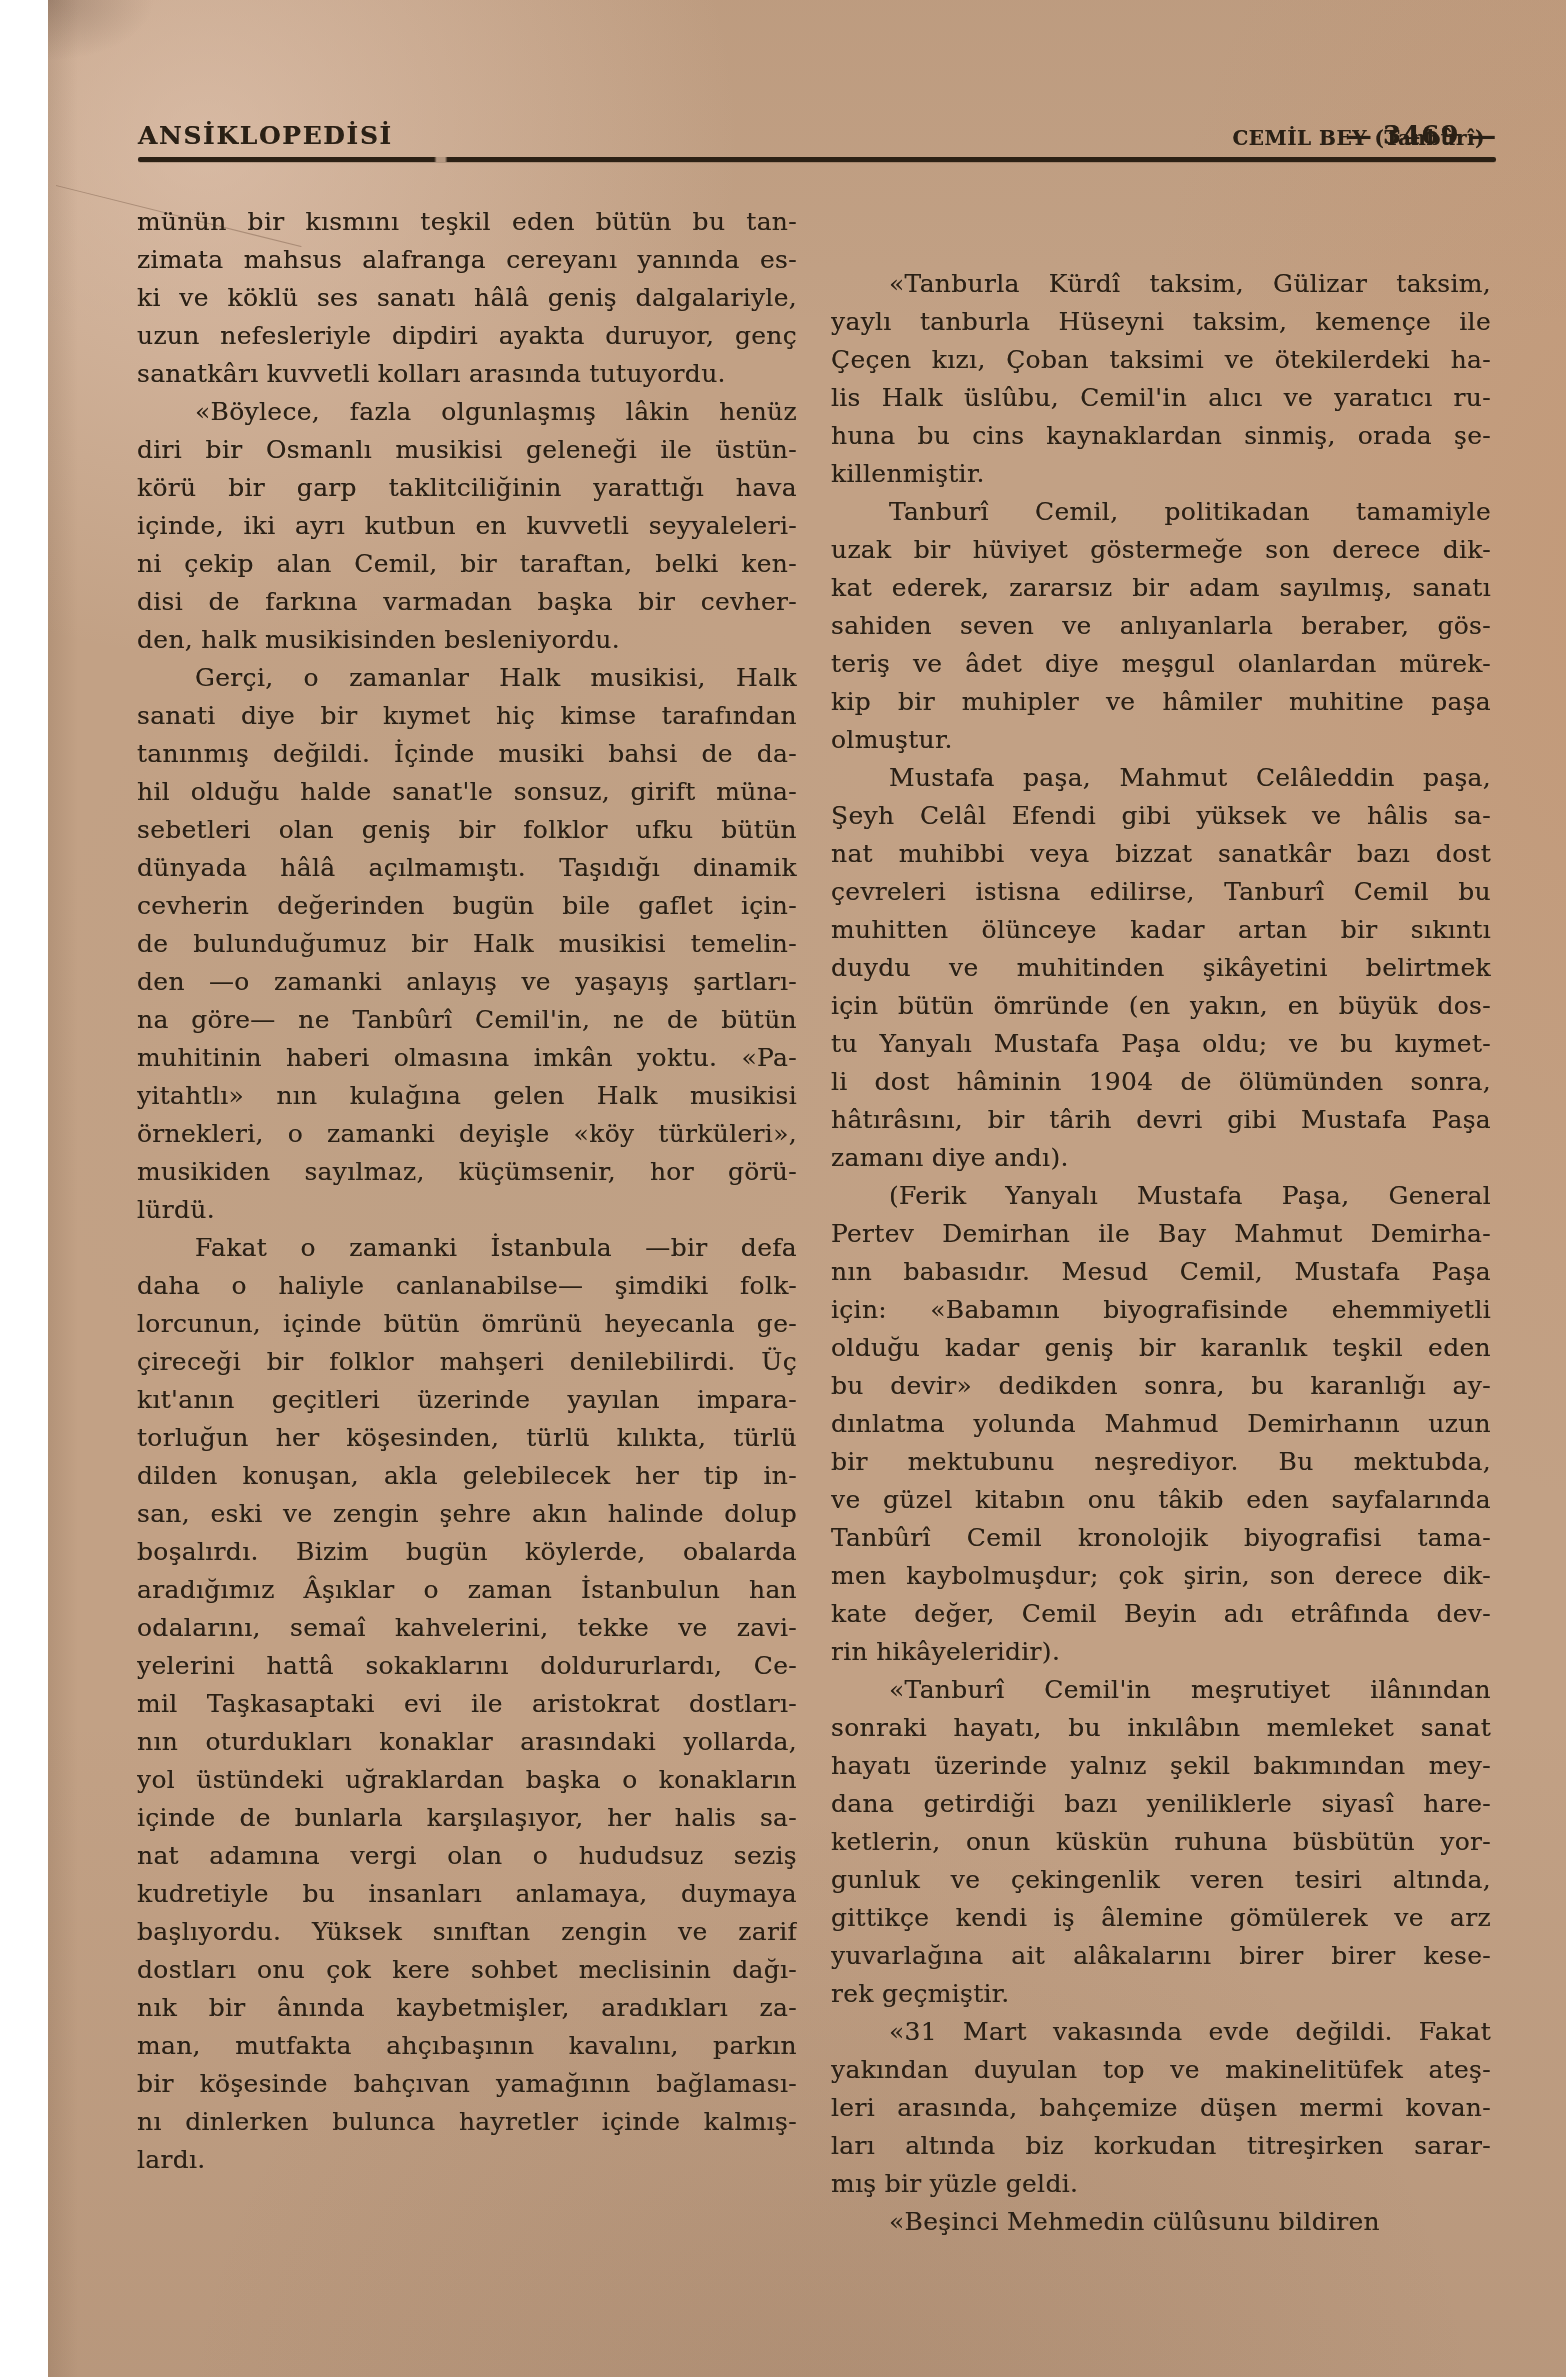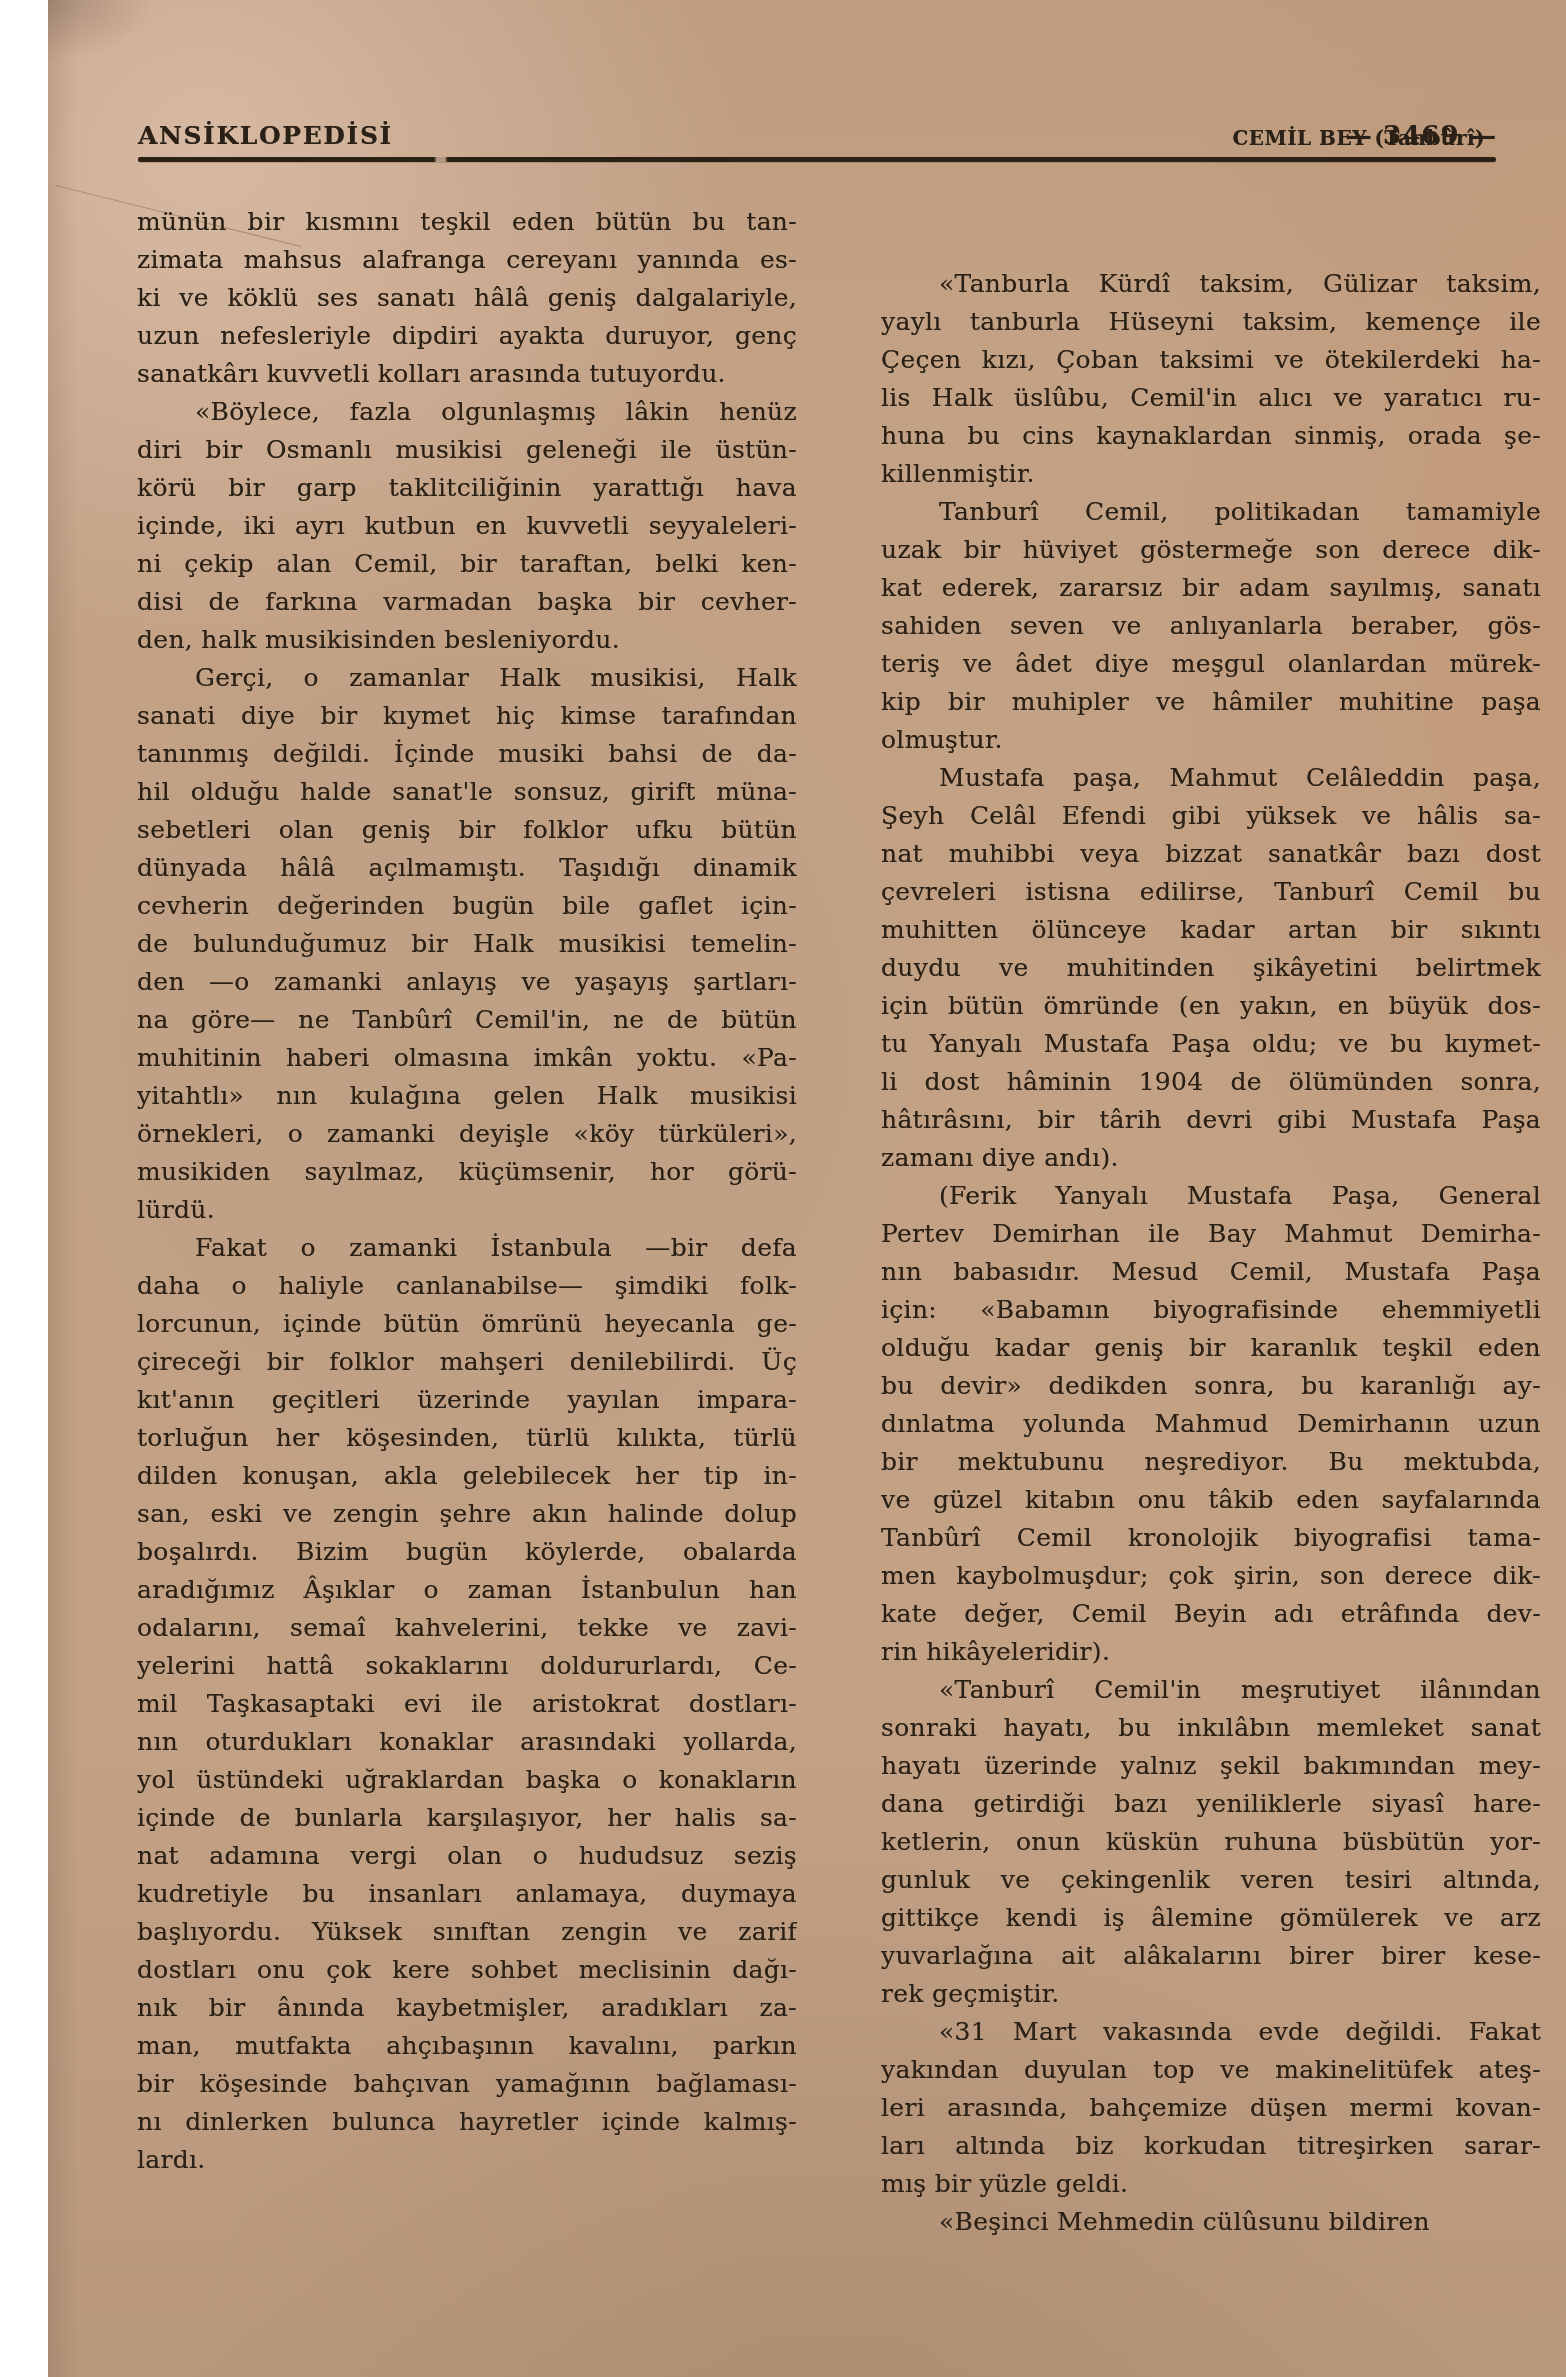--- a/index.html
+++ b/index.html
@@ -57,21 +57,21 @@
     position: absolute; left: 90px; top: 157px; width: 1358px; height: 4.8px;
     background: linear-gradient(90deg,
       #2b2014 0%, #2b2014 21.8%,
       rgba(43,32,20,0.15) 22.0%, rgba(43,32,20,0.15) 22.6%,
       #2b2014 22.8%, #2b2014 100%);
     border-radius: 2.1px;
     box-shadow: 0 0.5px 0.5px rgba(43,32,20,0.35);
   }
   .text-columns {
     position: absolute; left: 89px; top: 203px;
-    display: flex; gap: 84px;
+    display: flex; gap: 34px;
     color: var(--ink, #2a2015);
   }
   .column { width: 660px; }
   .column-right { margin-top: 62px; }
   .paragraph { margin: 0; }
   .line {
     font-size: 25px; line-height: 38px; letter-spacing: 0.3px;
     text-align: justify; text-align-last: justify;
     white-space: normal; overflow: hidden; height: 38px;
     text-shadow: 0 0 0.6px rgba(42,32,21,0.5);

